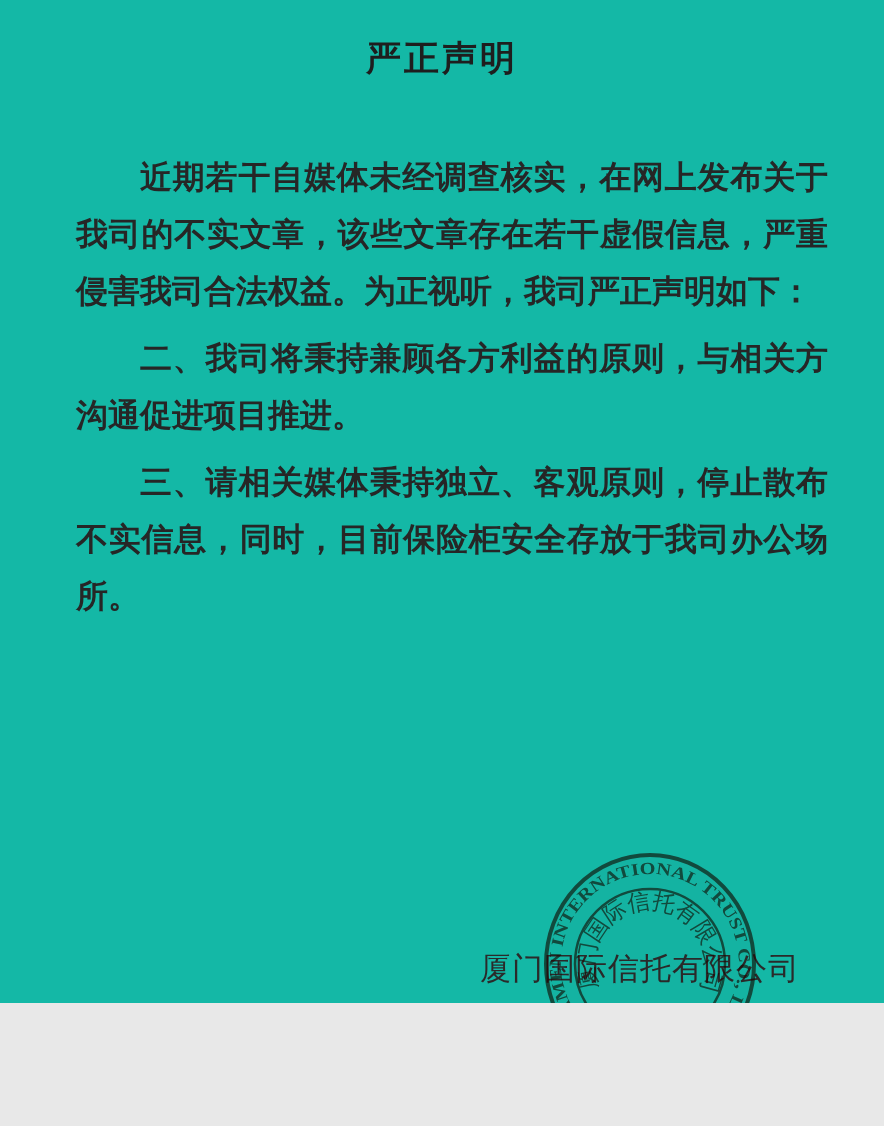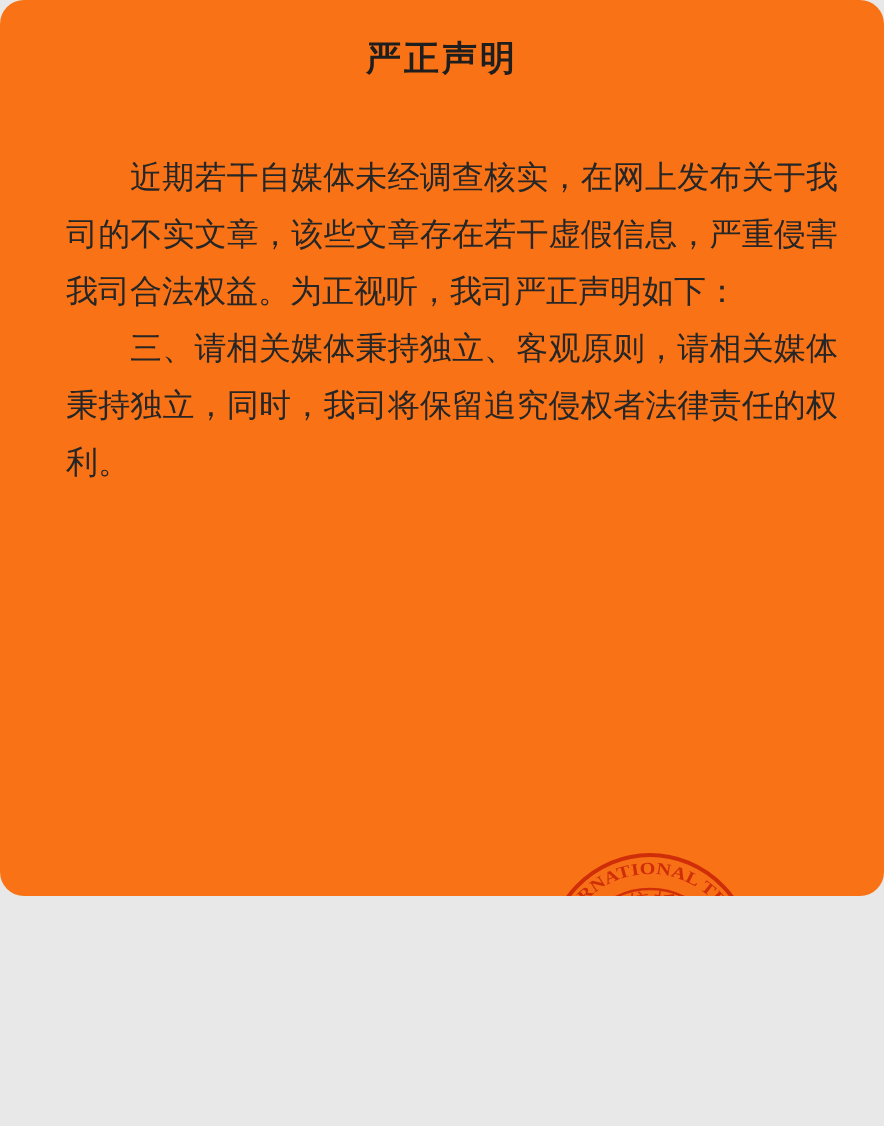--- a/index.html
+++ b/index.html
@@ -3,47 +3,47 @@
 <meta charset="utf-8">
 <style>
   html, body {
     margin: 0;
     padding: 0;
     background: #e8e8e8;
   }
   .page {
     position: relative;
     width: 884px;
-    height: 896px;
+    height: 1003px;
     margin: 0 auto;
-    background: #f97316;
+    background: #14b8a6;
     overflow: hidden;
     font-family: "Liberation Serif", "DejaVu Serif", serif;
     color: #262626;
-    border-radius: 24px;
   }
   .title {
     margin: 0;
     padding-top: 37px;
     font-size: 35px;
     line-height: 44px;
     font-weight: bold;
     text-align: center;
     letter-spacing: 3px;
     color: #1e1e1e;
   }
   .body {
     margin: 68px 46px 0 66px;
     font-size: 32px;
     line-height: 57px;
     text-align: justify;
   }
   .body p {
-    margin: 0;
+    margin: 10px;
     text-indent: 2em;
+    font-weight: bold;
   }
   .signature {
     position: absolute;
     top: 948px;
     right: 84px;
     font-size: 31px;
     letter-spacing: 1px;
     color: #2a2a2a;
   }
   .date {
@@ -76,21 +76,22 @@
 </style>
 </head>
 <body>
 
 <div class="page">
 
   <h1 class="title">严正声明</h1>
 
   <div class="body">
     <p>近期若干自媒体未经调查核实，在网上发布关于我司的不实文章，该些文章存在若干虚假信息，严重侵害我司合法权益。为正视听，我司严正声明如下：</p>
-    <p>三、请相关媒体秉持独立、客观原则，请相关媒体秉持独立，同时，我司将保留追究侵权者法律责任的权利。</p>
+    <p>二、我司将秉持兼顾各方利益的原则，与相关方沟通促进项目推进。</p>
+    <p>三、请相关媒体秉持独立、客观原则，停止散布不实信息，同时，目前保险柜安全存放于我司办公场所。</p>
   </div>
 
   <div class="signature">厦门国际信托有限公司</div>
 
 
   <div class="seal">
     <svg viewBox="0 0 220 228" xmlns="http://www.w3.org/2000/svg">
       <defs>
         <path id="en-arc" d="M 50.1 177.9 A 89 89 0 1 1 65.5 189.1"></path>
         <path id="cn-arc" d="M 58.3 136.7 A 56 56 0 1 1 160.7 136.7"></path>

